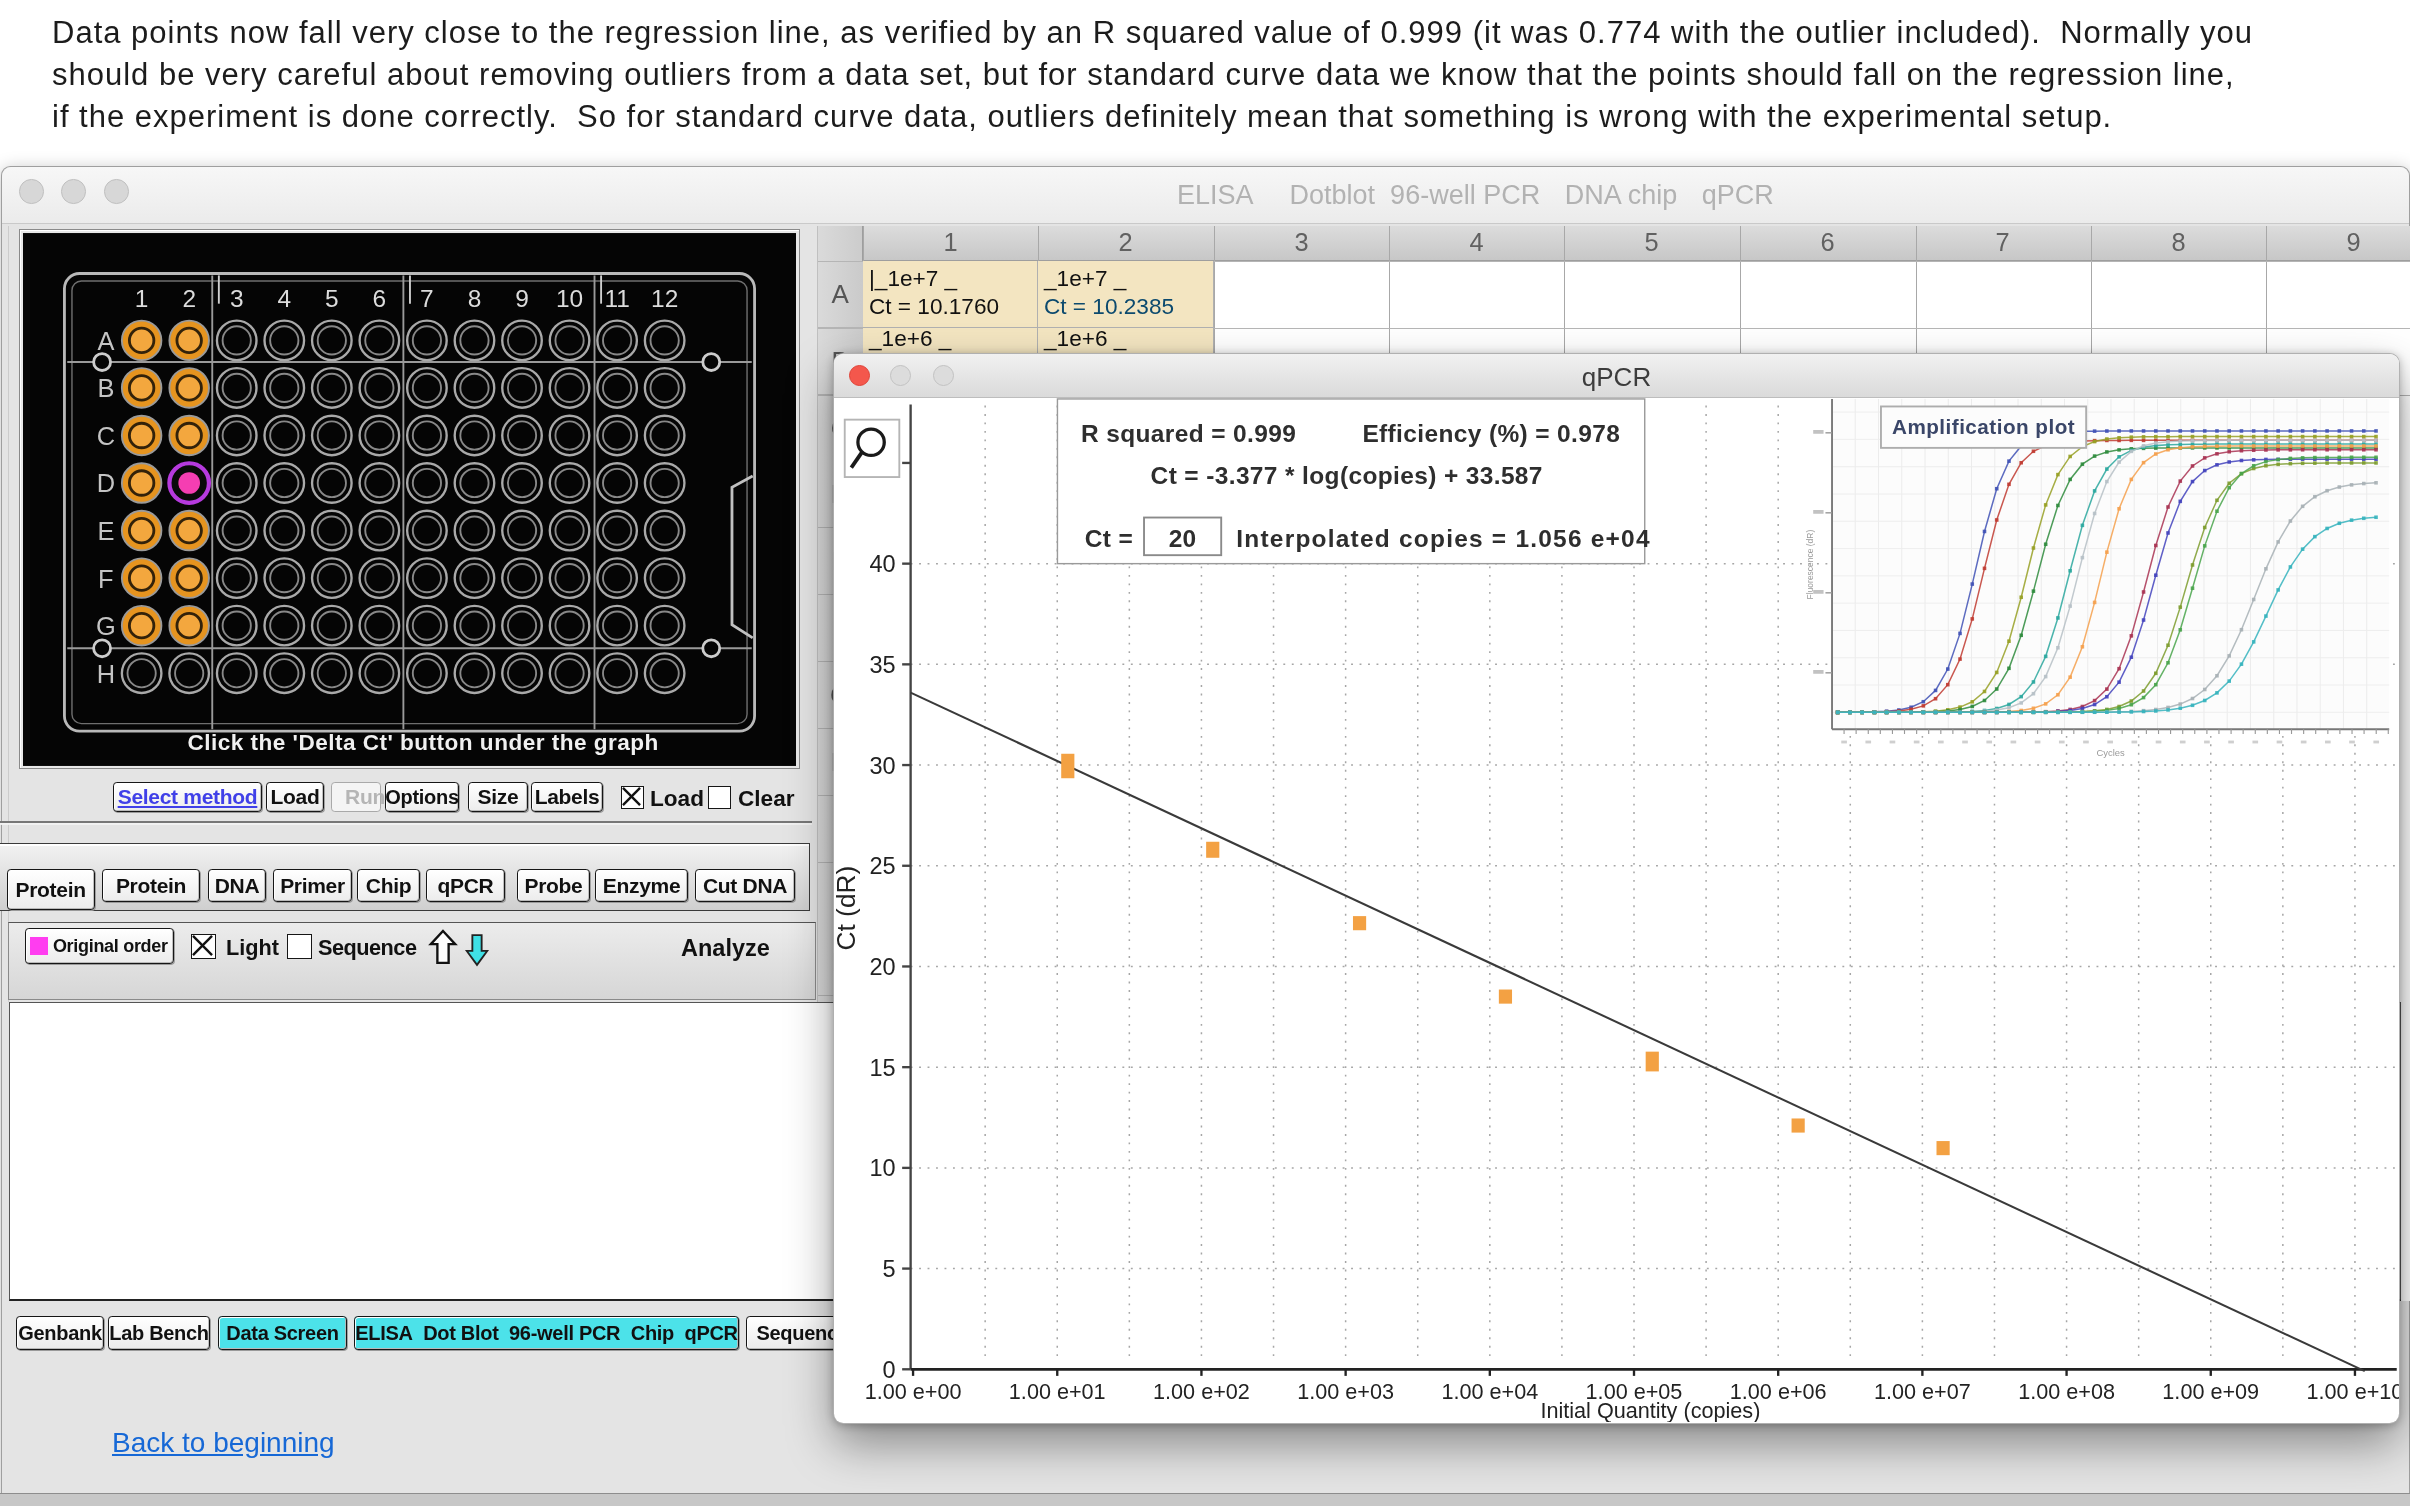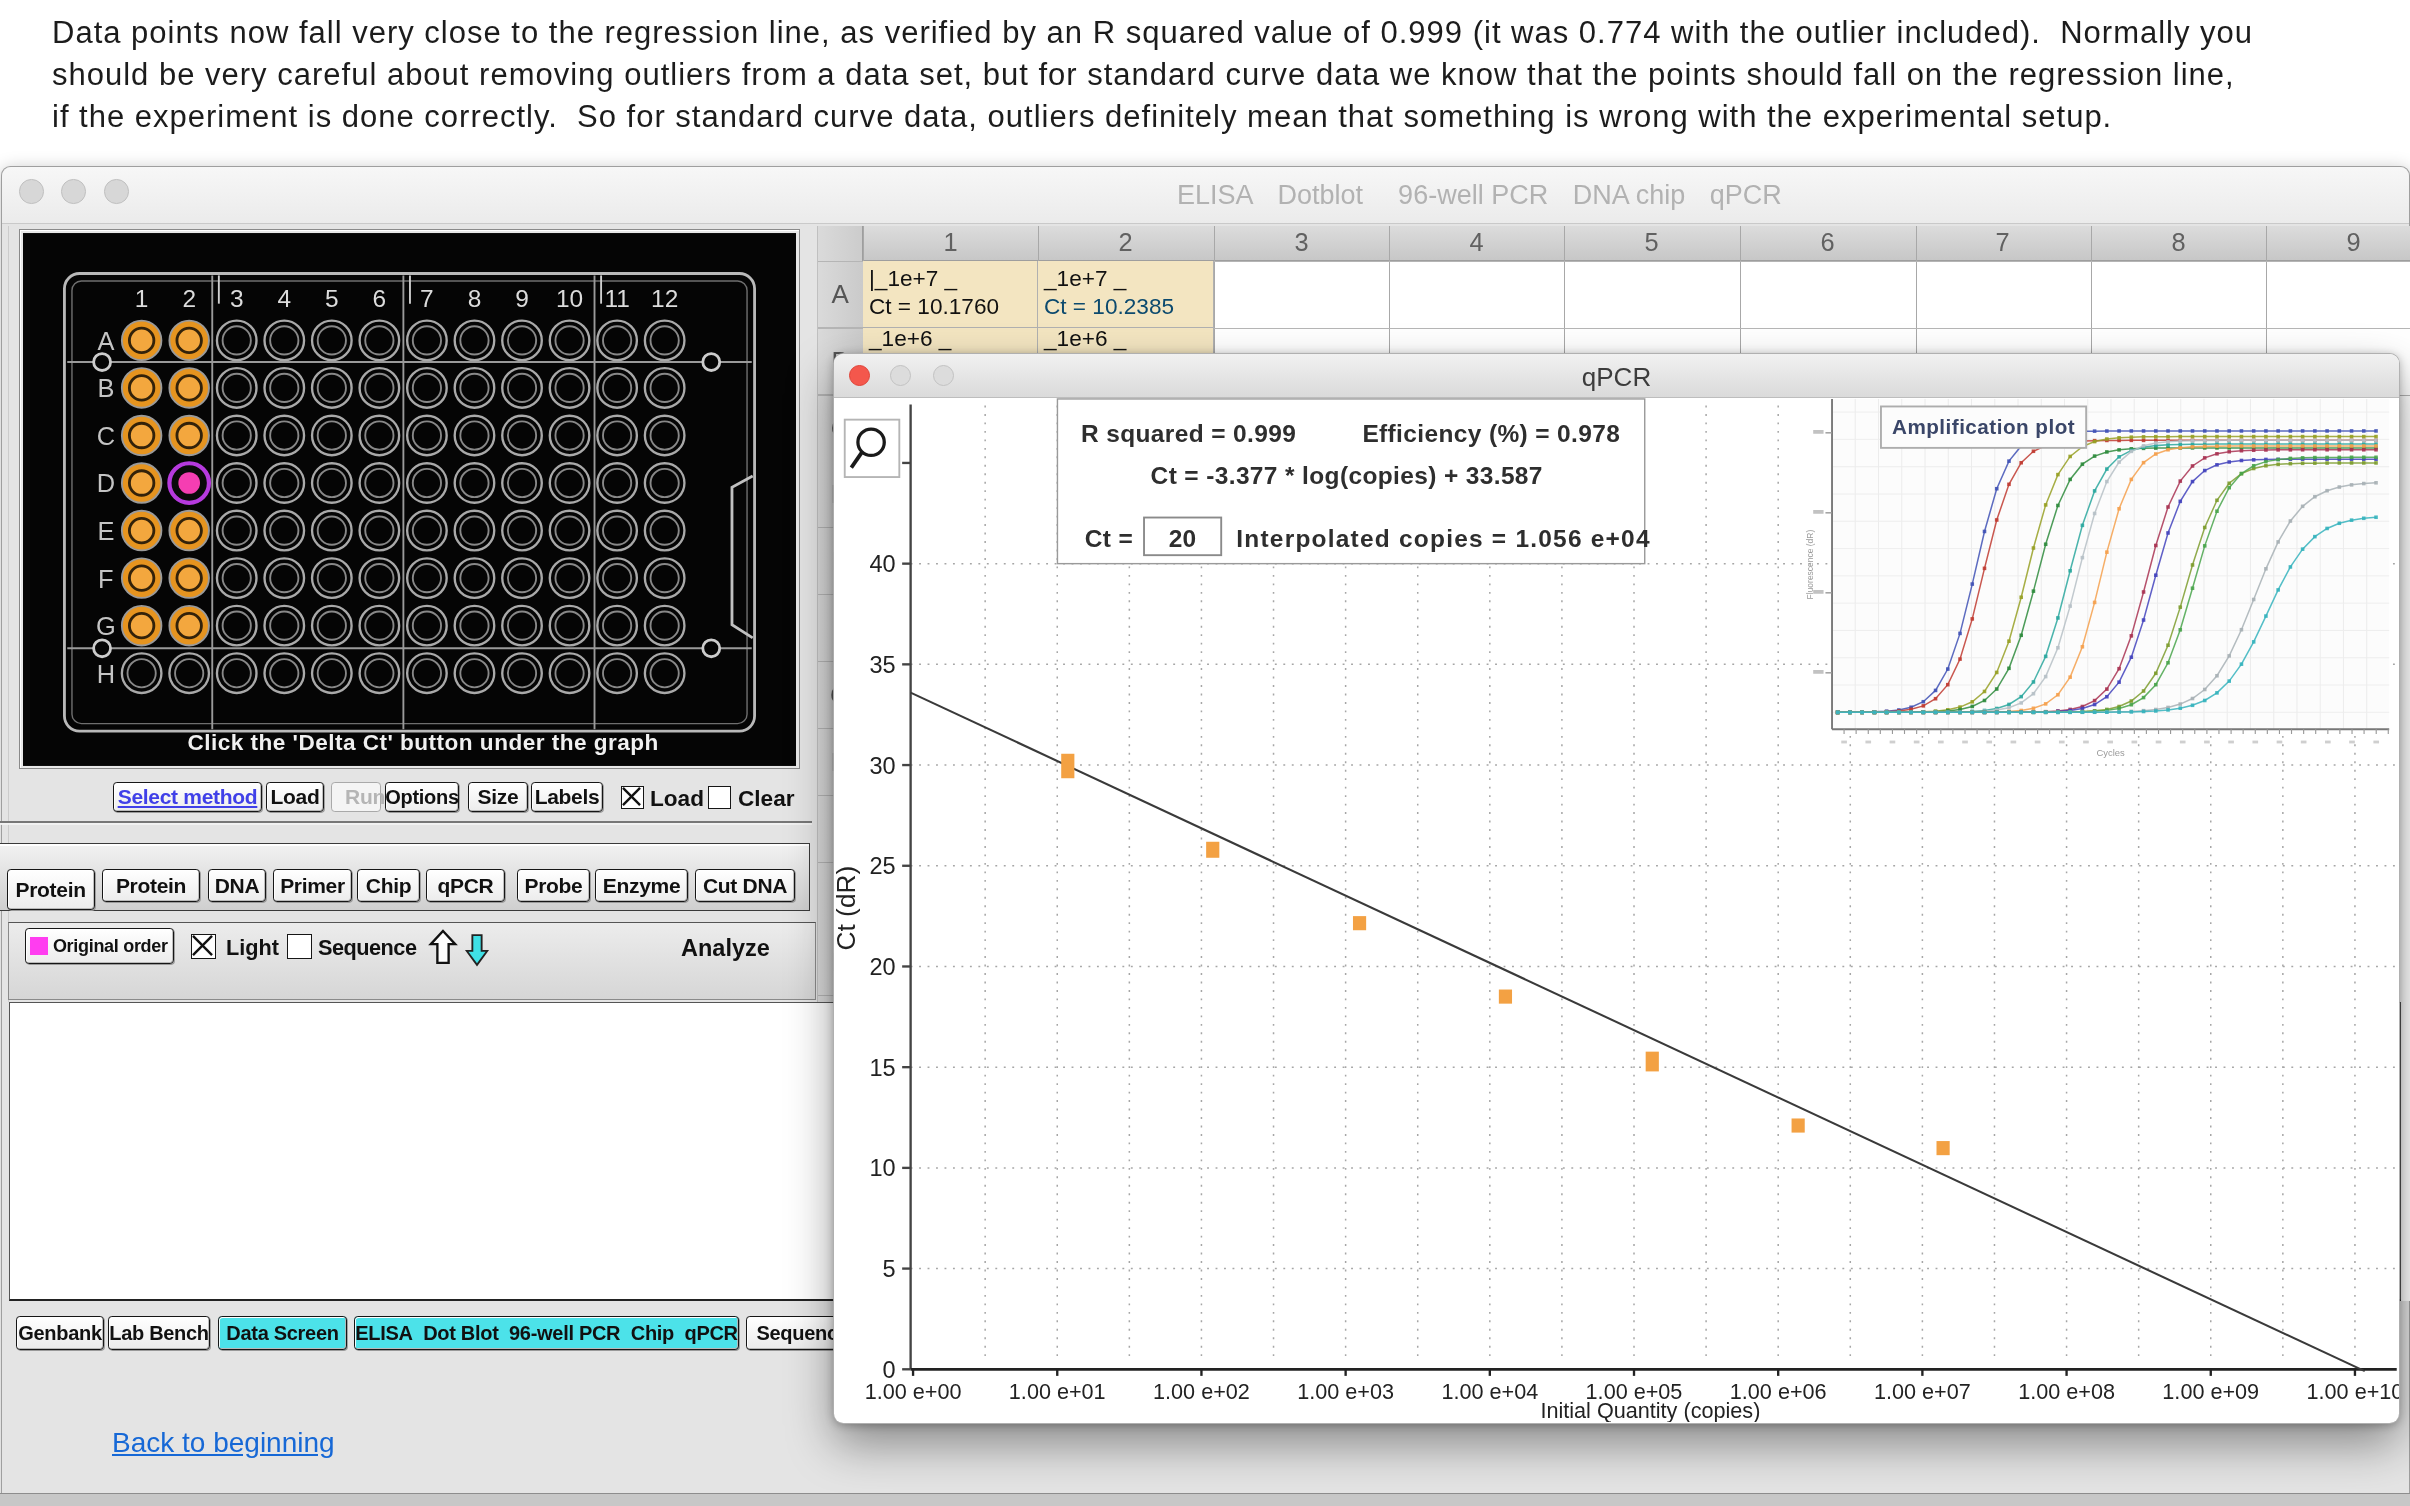--- a/index.html
+++ b/index.html
@@ -21,21 +21,21 @@
 should be very careful about removing outliers from a data set, but for standard curve data we know that the points should fall on the regression line,<br>
 if the experiment is done correctly.&nbsp; So for standard curve data, outliers definitely mean that something is wrong with the experimental setup.
   </div>
 
   <div class="abs" style="left:0.9px; top:166px; width:2409px; height:1341px; background:#e4e4e4; border:0.9px solid #9f9f9f; border-bottom:none; border-radius:9.4px 9.4px 0 0; box-shadow:0 3.8px 17px rgba(0,0,0,0.25);"></div>
 
   <div class="abs" style="left:1.9px; top:167px; width:2407px; height:57px; background:linear-gradient(#f7f7f7,#ebebeb); border-bottom:0.9px solid #c9c9c9; border-radius:9.4px 9.4px 0 0;"></div>
   <div class="abs" style="left:19px; top:179px; width:24.5px; height:24.5px; border-radius:50%; background:#d7d7d7; border:0.9px solid #c0c0c0;"></div>
   <div class="abs" style="left:61px; top:179px; width:24.5px; height:24.5px; border-radius:50%; background:#d7d7d7; border:0.9px solid #c0c0c0;"></div>
   <div class="abs" style="left:104px; top:179px; width:24.5px; height:24.5px; border-radius:50%; background:#d7d7d7; border:0.9px solid #c0c0c0;"></div>
-  <div class="abs" style="left:1177px; top:180px; font-size:27px; color:#b2b2b2;"><span style="margin-right:24px;">ELISA</span><span style="margin-right:35px;">Dotblot</span><span style="margin-right:24.5px;">96-well PCR</span><span style="margin-right:24.5px;">DNA chip</span><span>qPCR</span></div>
+  <div class="abs" style="left:1177px; top:180px; font-size:27px; color:#b2b2b2;"><span style="margin-right:36px;">ELISA</span><span style="margin-right:15px;">Dotblot</span><span style="margin-right:24.5px;">96-well PCR</span><span style="margin-right:24.5px;">DNA chip</span><span>qPCR</span></div>
 
   <div class="abs" style="left:796px; top:226px; width:1615px; height:1075px; background:#e4e4e4;">
     <div class="abs" style="left:21.7px; top:0; width:1593px; height:1075px; background:#fff;"></div>
 
     <div class="abs" style="left:21.7px; top:0; width:1593px; height:35px; background:linear-gradient(#dcdcdc,#c7c7c7); border-bottom:0.9px solid #9e9e9e;"></div>
 
     <div class="abs" style="left:21.7px; top:0; width:45px; height:1075px; background:linear-gradient(90deg,#dadada,#cccccc); border-right:0.9px solid #9e9e9e;"></div>
     <div class="abs" style="left:117px; top:1.9px; width:75px; text-align:center; font-size:25.4px; color:#616161;">1</div>
     <div class="abs" style="left:292px; top:1.9px; width:75px; text-align:center; font-size:25.4px; color:#616161;">2</div>
     <div class="abs" style="left:468px; top:1.9px; width:75px; text-align:center; font-size:25.4px; color:#616161;">3</div>

